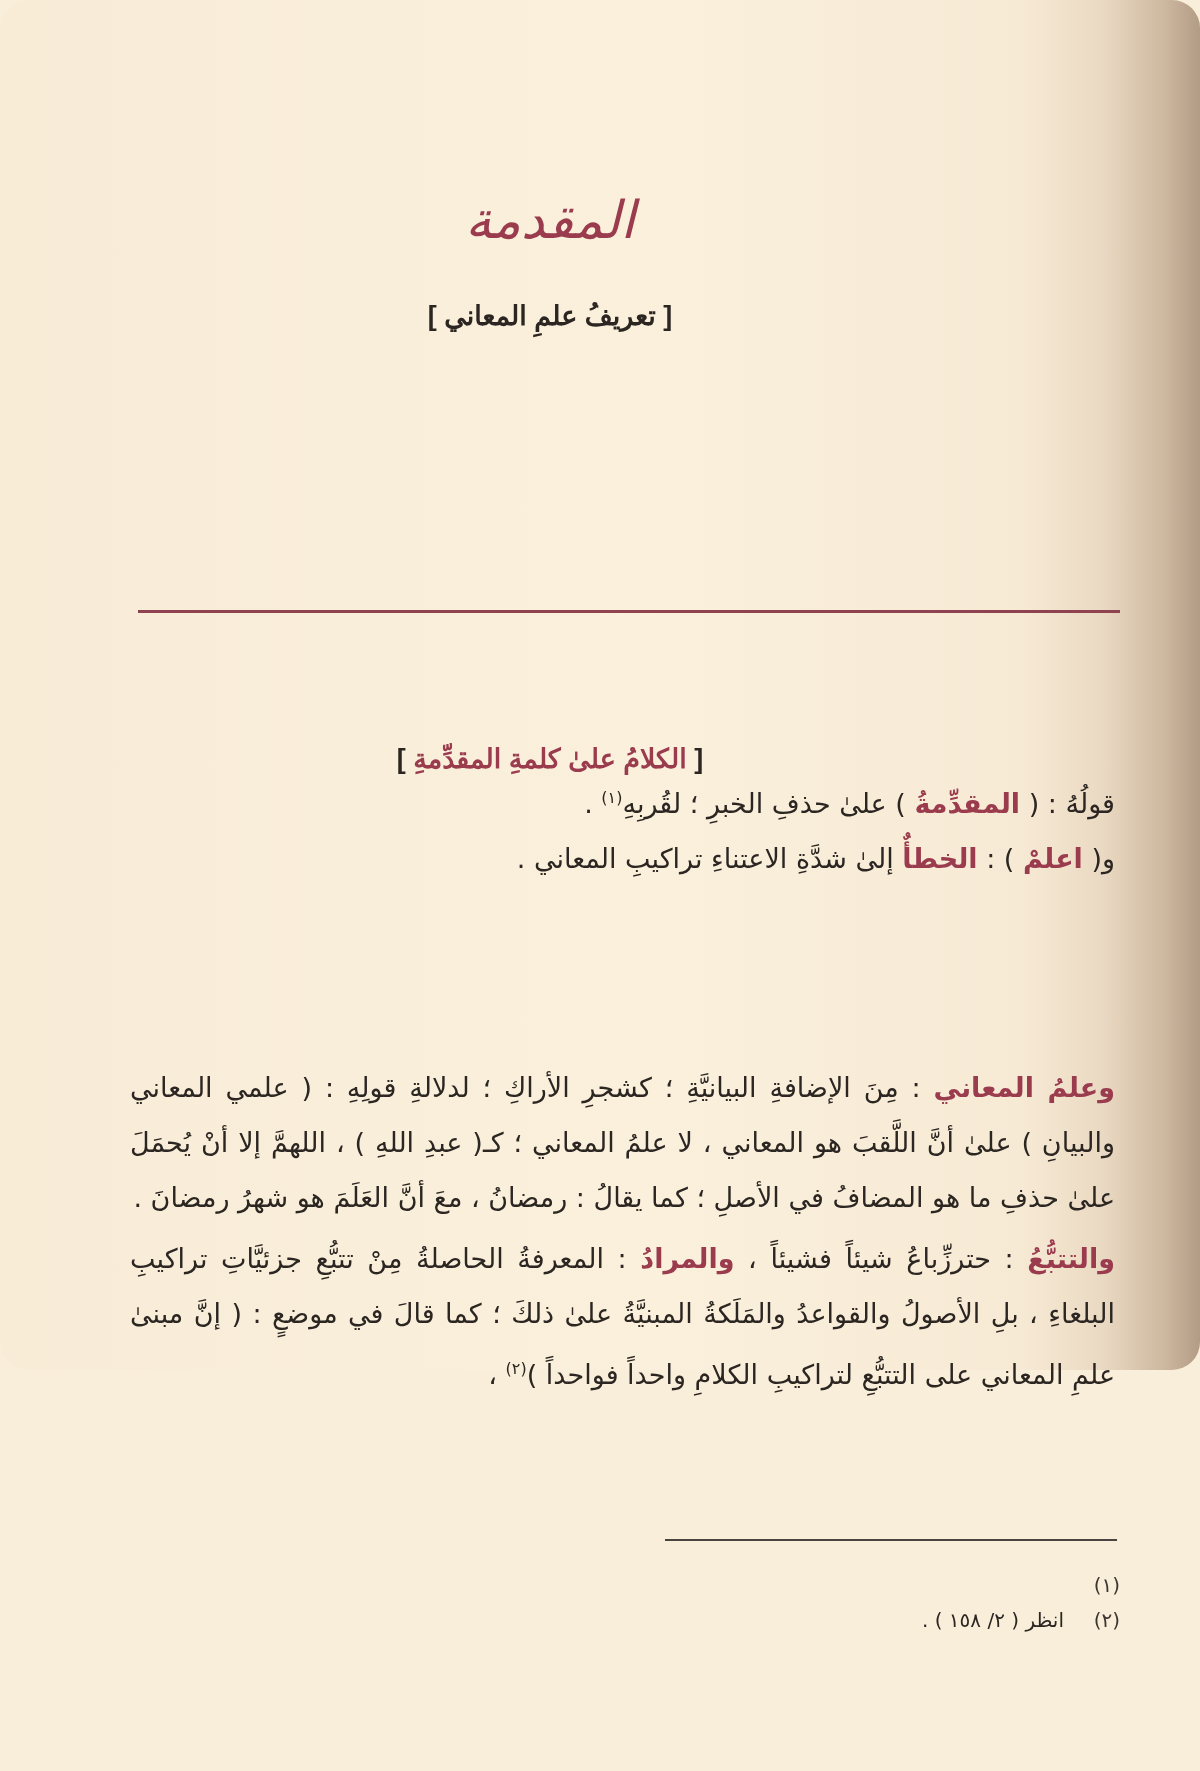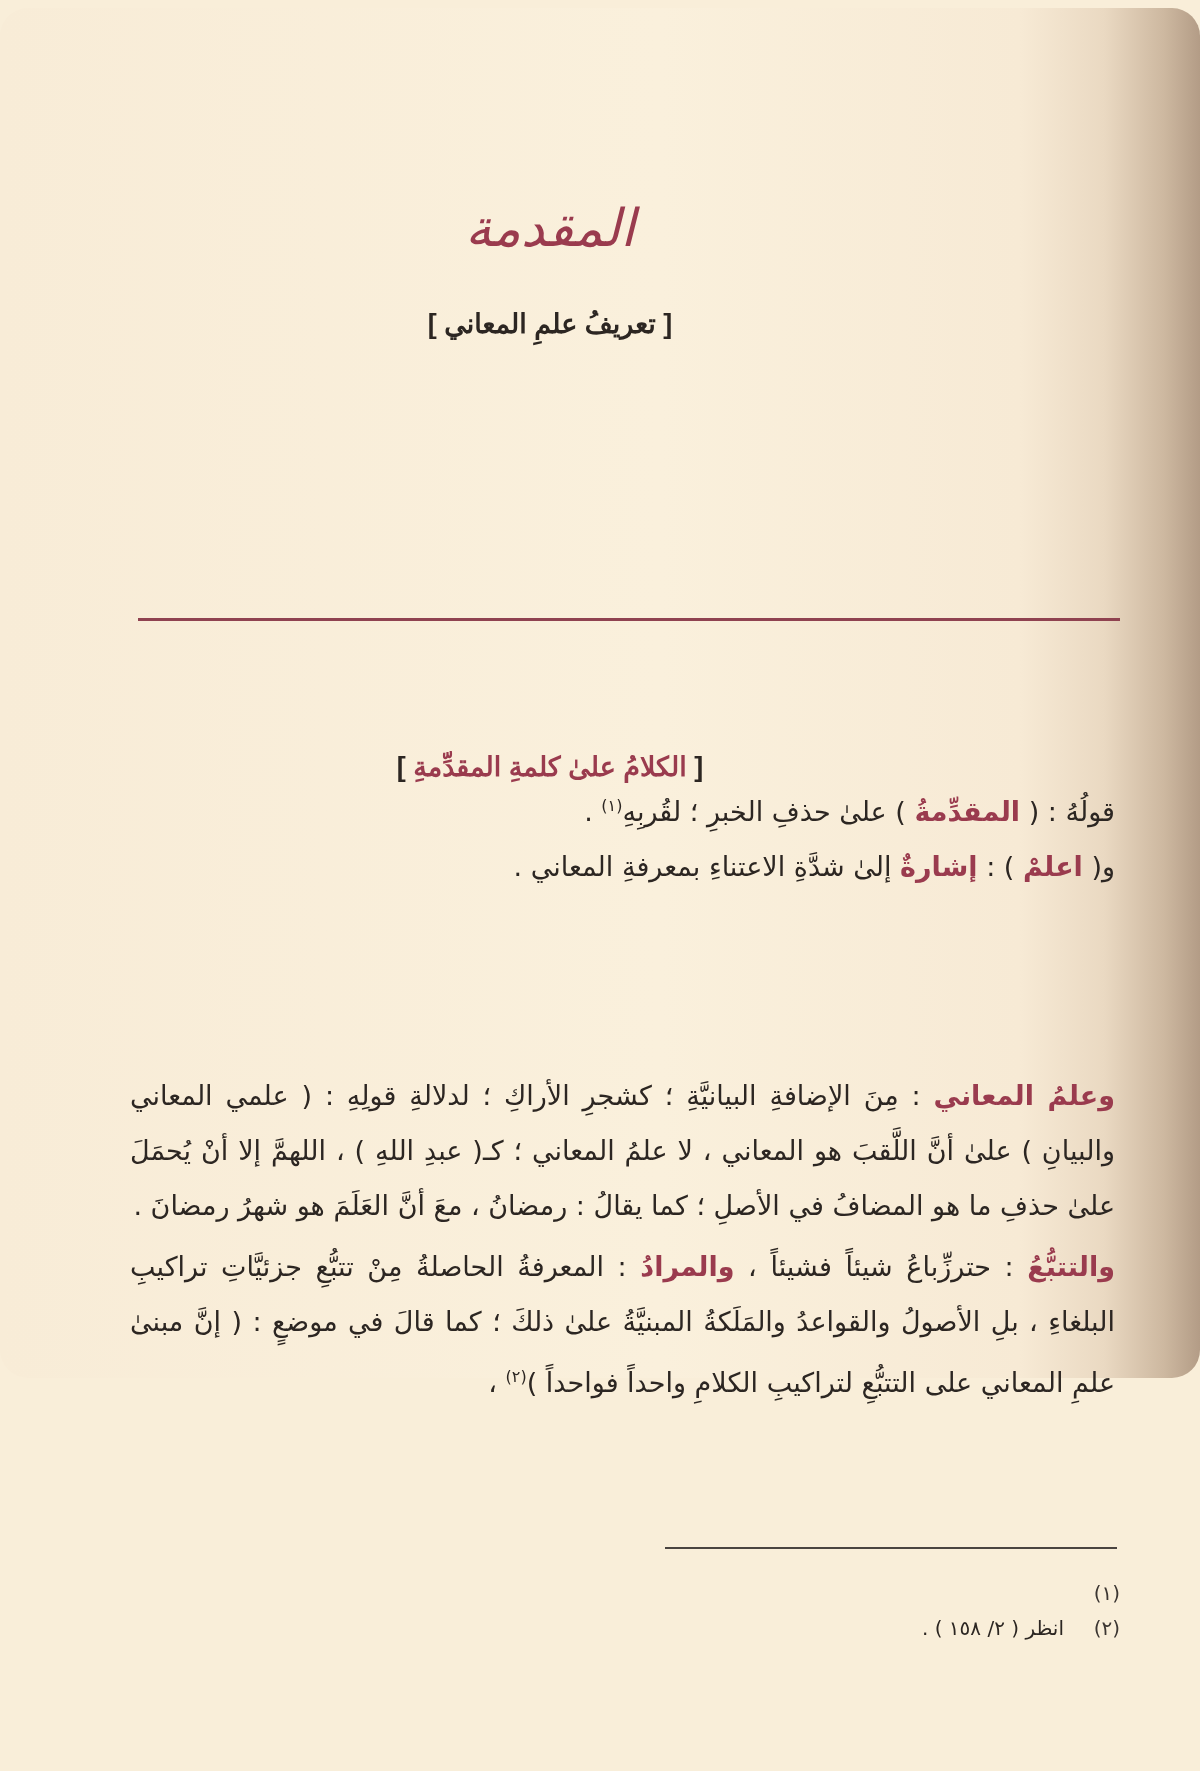--- a/index.html
+++ b/index.html
@@ -10,21 +10,21 @@
       width: 1200px;
       height: 1771px;
       overflow: hidden;
       background: #f9eed9;
       font-family: "DejaVu Sans", "Liberation Sans", sans-serif;
       color: #2c2622;
       position: relative;
     }
     .page {
       position: absolute;
-      left: 0; top: 8px;
+      left: 0; top: 0;
       width: 1200px; height: 1370px;
       background:
         linear-gradient(to right, #f8ecd7 0%, #faf0dc 55%, #f7ead5 85%, #ead9c2 92%, #cdb8a0 97%, #b39c86 100%);
       border-radius: 28px;
     }
     .text-block {
       position: absolute;
       left: 130px;
       width: 985px;
       direction: rtl;
@@ -124,21 +124,21 @@
 
 
   <div class="divider-red"></div>
 
   <div class="section-heading" style="top:710px;margin-top:33px;">
     <span>[ </span><span class="hl">الكلامُ علىٰ كلمةِ المقدِّمةِ</span><span> ]</span>
   </div>
 
   <div class="text-block" style="top:770px;">
     <p class="para"><span>قولُهُ : ( </span><span class="hl">المقدِّمةُ</span><span> ) علىٰ حذفِ الخبرِ ؛ لقُربِهِ</span><sup>(١)</sup><span> .</span></p>
-    <p class="para"><span>و( </span><span class="hl">اعلمْ</span><span> ) : </span><span class="hl">إشارةٌ</span><span> إلىٰ شدَّةِ الاعتناءِ بمعرفةِ المعاني .</span></p>
+    <p class="para"><span>و( </span><span class="hl">اعلمْ</span><span> ) : </span><span class="hl">الخطأٌ</span><span> إلىٰ شدَّةِ الاعتناءِ تراكيبِ المعاني .</span></p>
   </div>
 
 
   <div class="text-block" style="top:1060px;">
     <p class="para" style="margin-bottom:6px;"><span class="hl">وعلمُ المعاني</span><span> : مِنَ الإضافةِ البيانيَّةِ ؛ كشجرِ الأراكِ ؛ لدلالةِ قولِهِ : ( علمي المعاني والبيانِ ) علىٰ أنَّ اللَّقبَ هو المعاني ، لا علمُ المعاني ؛ كـ( عبدِ اللهِ ) ، اللهمَّ إلا أنْ يُحمَلَ علىٰ حذفِ ما هو المضافُ في الأصلِ ؛ كما يقالُ : رمضانُ ، معَ أنَّ العَلَمَ هو شهرُ رمضانَ .</span></p>
     <p class="para"><span class="hl">والتتبُّعُ</span><span> : حترزِّباعُ شيئاً فشيئاً ، </span><span class="hl">والمرادُ</span><span> : المعرفةُ الحاصلةُ مِنْ تتبُّعِ جزئيَّاتِ تراكيبِ البلغاءِ ، بلِ الأصولُ والقواعدُ والمَلَكةُ المبنيَّةُ علىٰ ذلكَ ؛ كما قالَ في موضعٍ : ( إنَّ مبنىٰ علمِ المعاني على التتبُّعِ لتراكيبِ الكلامِ واحداً فواحداً )</span><sup>(٢)</sup><span> ،</span></p>
   </div>
 
   <div class="divider-footnote"></div>
 

